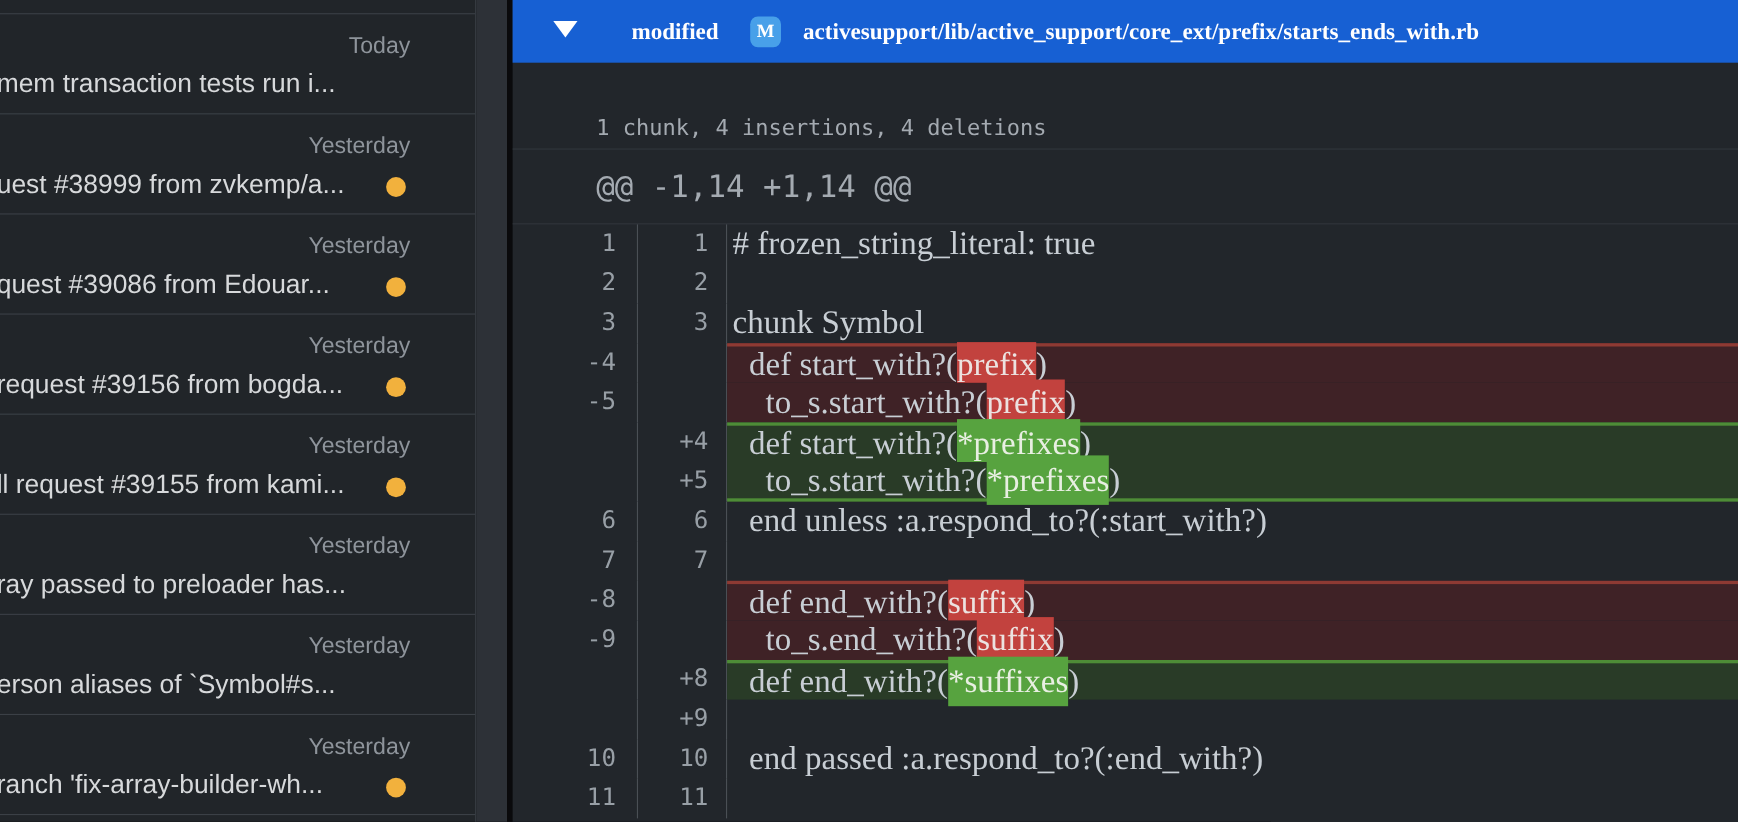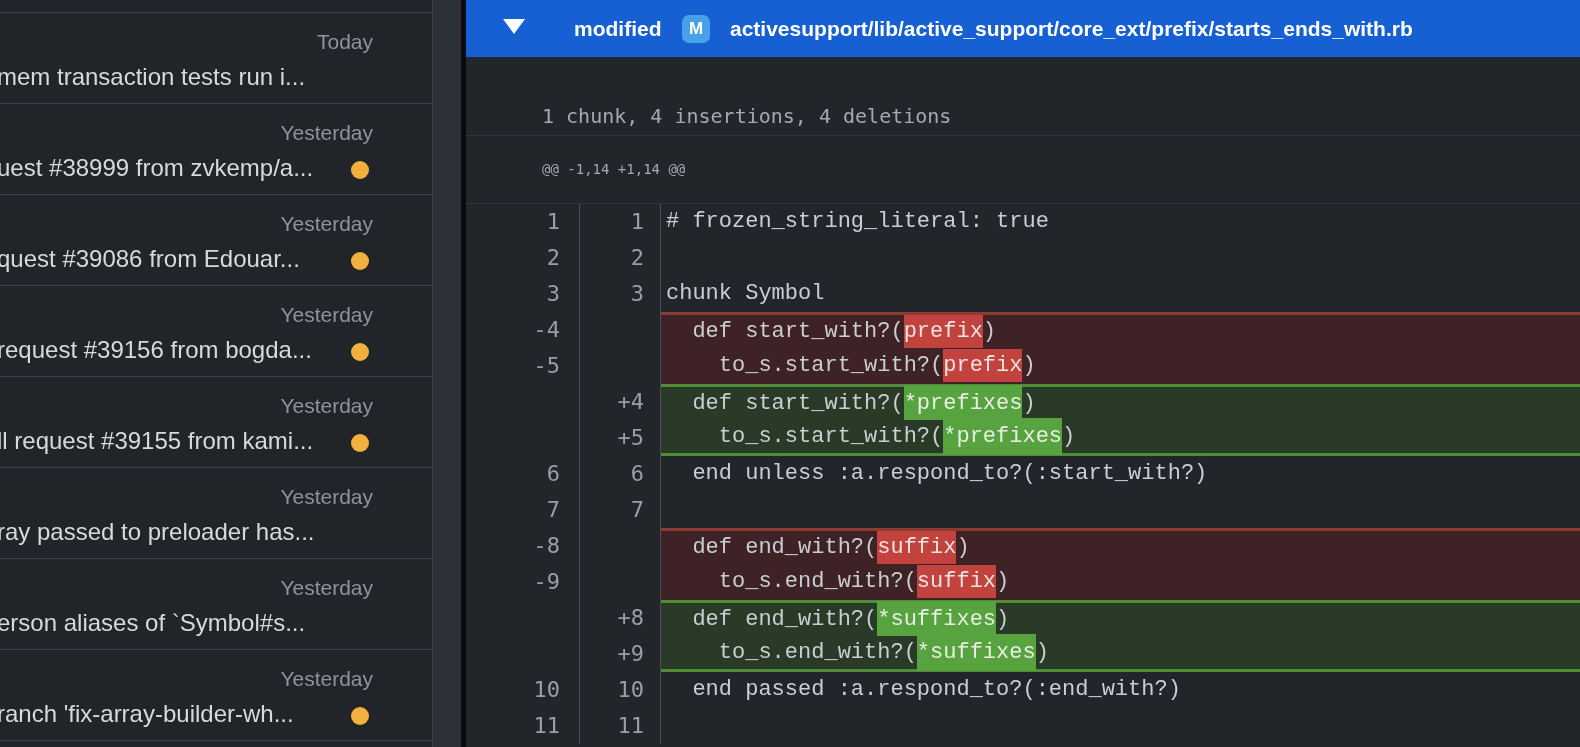--- a/index.html
+++ b/index.html
@@ -34,20 +34,21 @@
   .gap{position:absolute;left:433px;top:0;width:28px;height:747px;background:#2d3137;}
   .blackband{position:absolute;left:461px;top:0;width:5px;height:747px;background:#0a0a0c;}
   
   .diff{
     position:absolute;left:466px;top:0;width:1114px;height:747px;
     background:#22262b;
   }
   .file-header{
     position:absolute;left:0;top:0;width:100%;height:57px;
     background:var(--header-blue,#1760d3);
+    font-family:Liberation Serif, serif;
   }
   .tri-icon{
     position:absolute;left:37px;top:19px;width:0;height:0;
     border-left:11px solid transparent;border-right:11px solid transparent;
     border-top:15px solid #ffffff;
   }
   .file-status{
     position:absolute;left:108px;top:0;height:57px;line-height:57px;
     font-size:21px;font-weight:600;color:#ffffff;
   }
@@ -60,34 +61,34 @@
     position:absolute;left:264px;top:0;height:57px;line-height:57px;
     font-size:21px;font-weight:600;color:#ffffff;
   }
   .stats-row{
     position:absolute;left:76px;top:57px;height:78px;line-height:78px;
     font-family:"DejaVu Sans Mono",monospace;font-size:20px;color:#a4aab1;margin-top:20px;
   }
   .hdiv1{position:absolute;left:0;top:135px;width:100%;height:1px;background:#31363c;}
   .chunk-header{
     position:absolute;left:76px;top:136px;height:67px;line-height:67px;
-    font-family:"DejaVu Sans Mono",monospace;font-size:14px;color:#a4aab1;
+    font-family:"DejaVu Sans Mono",monospace;font-size:28px;color:#a4aab1;
   }
   .hdiv2{position:absolute;left:0;top:203px;width:100%;height:1px;background:#31363c;}
   .code{position:absolute;left:0;top:204px;width:100%;}
   .crow{display:flex;height:36px;}
   .go,.gn{
     font-family:"DejaVu Sans Mono",monospace;font-size:22px;line-height:36px;
     color:#989fa6;text-align:right;box-sizing:border-box;
     border-right:1px solid #4a4f55;flex:none;
   }
   .go{width:114px;padding-right:19px;}
   .gn{width:81px;padding-right:16px;}
   .ct{
-    flex:1;font-family:Liberation Mono, monospace;font-size:22px;
+    flex:1;font-family:Liberation Serif, serif;font-size:30px;
     line-height:36px;white-space:pre;padding-left:5px;color:#c8ced4;
     box-sizing:border-box;
   }
   .crow.del .ct{background:var(--del-bg,#3f2226);}
   .crow.add .ct{background:var(--add-bg,#293b27);}
   .crow.del.first .ct{border-top:3px solid var(--del-border,#8e3a33);line-height:33px;}
   .crow.add.first .ct{border-top:3px solid var(--add-border,#4e8c37);line-height:33px;}
   .crow.add.last  .ct{border-bottom:3px solid var(--add-border,#4e8c37);line-height:33px;}
   .hl-del{background:var(--del-hl,#c2423e);padding:4px 0;color:#ece2e0;}
   .hl-add{background:var(--add-hl,#57a33f);padding:6px 0;color:#e8efe2;}
@@ -209,21 +210,20 @@
         <div class="ct">    to_s.end_with?(<span class="hl-del">suffix</span>)</div>
       </div>
       <div class="crow add first">
         <div class="go"></div>
         <div class="gn">+8</div>
         <div class="ct">  def end_with?(<span class="hl-add">*suffixes</span>)</div>
       </div>
       <div class="crow add last">
         <div class="go"></div>
         <div class="gn">+9</div>
-        <div class="ct">    to_s.end_with?(<span class="hl-add">*suffixes</span>)</div>
       </div>
       <div class="crow ctx">
         <div class="go">10</div>
         <div class="gn">10</div>
         <div class="ct">  end passed :a.respond_to?(:end_with?)</div>
       </div>
       <div class="crow ctx">
         <div class="go">11</div>
         <div class="gn">11</div>
         <div class="ct"></div>

